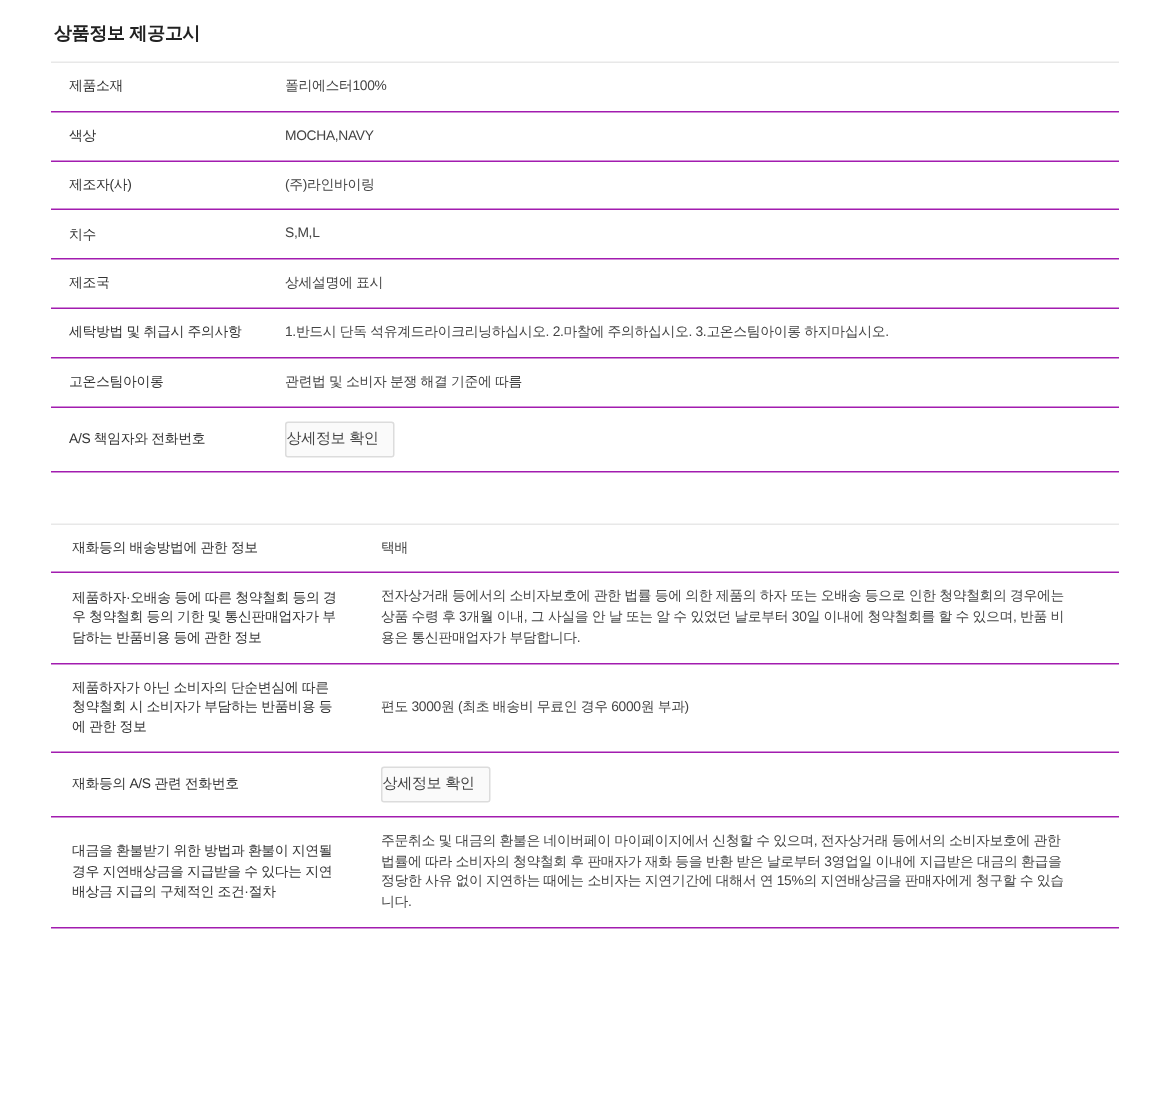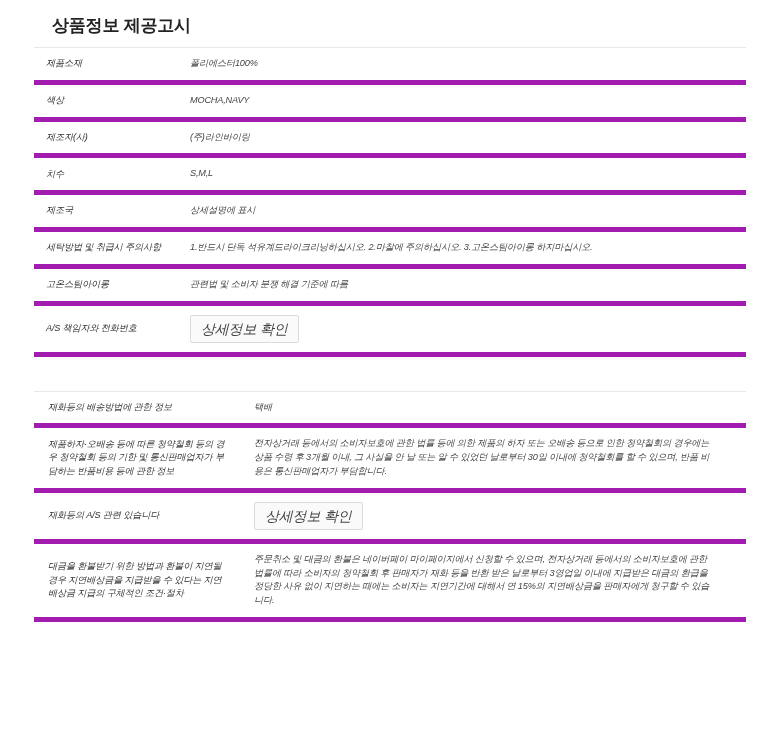--- a/index.html
+++ b/index.html
@@ -13,38 +13,37 @@
     font-family: "Liberation Sans", sans-serif;
     color: #333333;
     -webkit-font-smoothing: antialiased;
   }
   .page {
     width: 780px;
     box-sizing: border-box;
     padding: 14px 34px 24px 34px;
   }
   .section-title {
-    font-size: 17px;
+    font-size: 12px;
     font-weight: bold;
     color: #222222;
     letter-spacing: -0.2px;
-    margin: 0 0 10px 18px;
+    margin: 0 0 10px 2px;
   }
   .section + .section {
     margin-top: 34px;
   }
   table.info {
     width: 100%;
     border-collapse: collapse;
     table-layout: fixed;
     border-top: 1px solid #e8e8e8;
   }
   table.info tr {
-    border-bottom: 5px solid #a21caf;
-    font-style: italic;
+    border-bottom: 1px solid #a21caf;
   }
   table.info th {
     width: 118px;
     text-align: left;
     font-weight: normal;
     font-size: 9.2px;
     color: #333333;
     line-height: 1.45;
     padding: 9px 12px 9px 12px;
     vertical-align: middle;
@@ -69,23 +68,23 @@
     padding-right: 28px;
   }
   table.info.terms th, table.info.terms td {
     vertical-align: middle;
   }
   .btn-detail {
     display: inline-block;
     border: 1px solid #dcdcdc;
     background: #fafafa;
     color: #444444;
-    font-size: 14px;
+    font-size: 10px;
     line-height: 1;
-    padding: 6px 10px 6px 10px;
+    padding: 6px 10px 6px 0;
     border-radius: 2px;
     letter-spacing: -0.2px;
     cursor: pointer;
   }
 </style>
 </head>
 <body>
 
 <div class="page">
 
@@ -136,21 +135,25 @@
       <tbody>
         <tr>
           <th>재화등의 배송방법에 관한 정보</th>
           <td>택배</td>
         </tr>
         <tr>
           <th>제품하자·오배송 등에 따른 청약철회 등의 경우 청약철회 등의 기한 및 통신판매업자가 부담하는 반품비용 등에 관한 정보</th>
           <td>전자상거래 등에서의 소비자보호에 관한 법률 등에 의한 제품의 하자 또는 오배송 등으로 인한 청약철회의 경우에는 상품 수령 후 3개월 이내, 그 사실을 안 날 또는 알 수 있었던 날로부터 30일 이내에 청약철회를 할 수 있으며, 반품 비용은 통신판매업자가 부담합니다.</td>
         </tr>
         <tr>
-          <th>재화등의 A/S 관련 있습니다</th>
+          <th>제품하자가 아닌 소비자의 단순변심에 따른 청약철회 시 소비자가 부담하는 반품비용 등에 관한 정보</th>
+          <td>편도 3000원 (최초 배송비 무료인 경우 6000원 부과)</td>
+        </tr>
+        <tr>
+          <th>재화등의 A/S 관련 전화번호</th>
           <td>
             <span class="btn-detail">상세정보 확인</span>
           </td>
         </tr>
         <tr>
           <th>대금을 환불받기 위한 방법과 환불이 지연될 경우 지연배상금을 지급받을 수 있다는 지연배상금 지급의 구체적인 조건·절차</th>
           <td>주문취소 및 대금의 환불은 네이버페이 마이페이지에서 신청할 수 있으며, 전자상거래 등에서의 소비자보호에 관한 법률에 따라 소비자의 청약철회 후 판매자가 재화 등을 반환 받은 날로부터 3영업일 이내에 지급받은 대금의 환급을 정당한 사유 없이 지연하는 때에는 소비자는 지연기간에 대해서 연 15%의 지연배상금을 판매자에게 청구할 수 있습니다.</td>
         </tr>
 
       </tbody>

